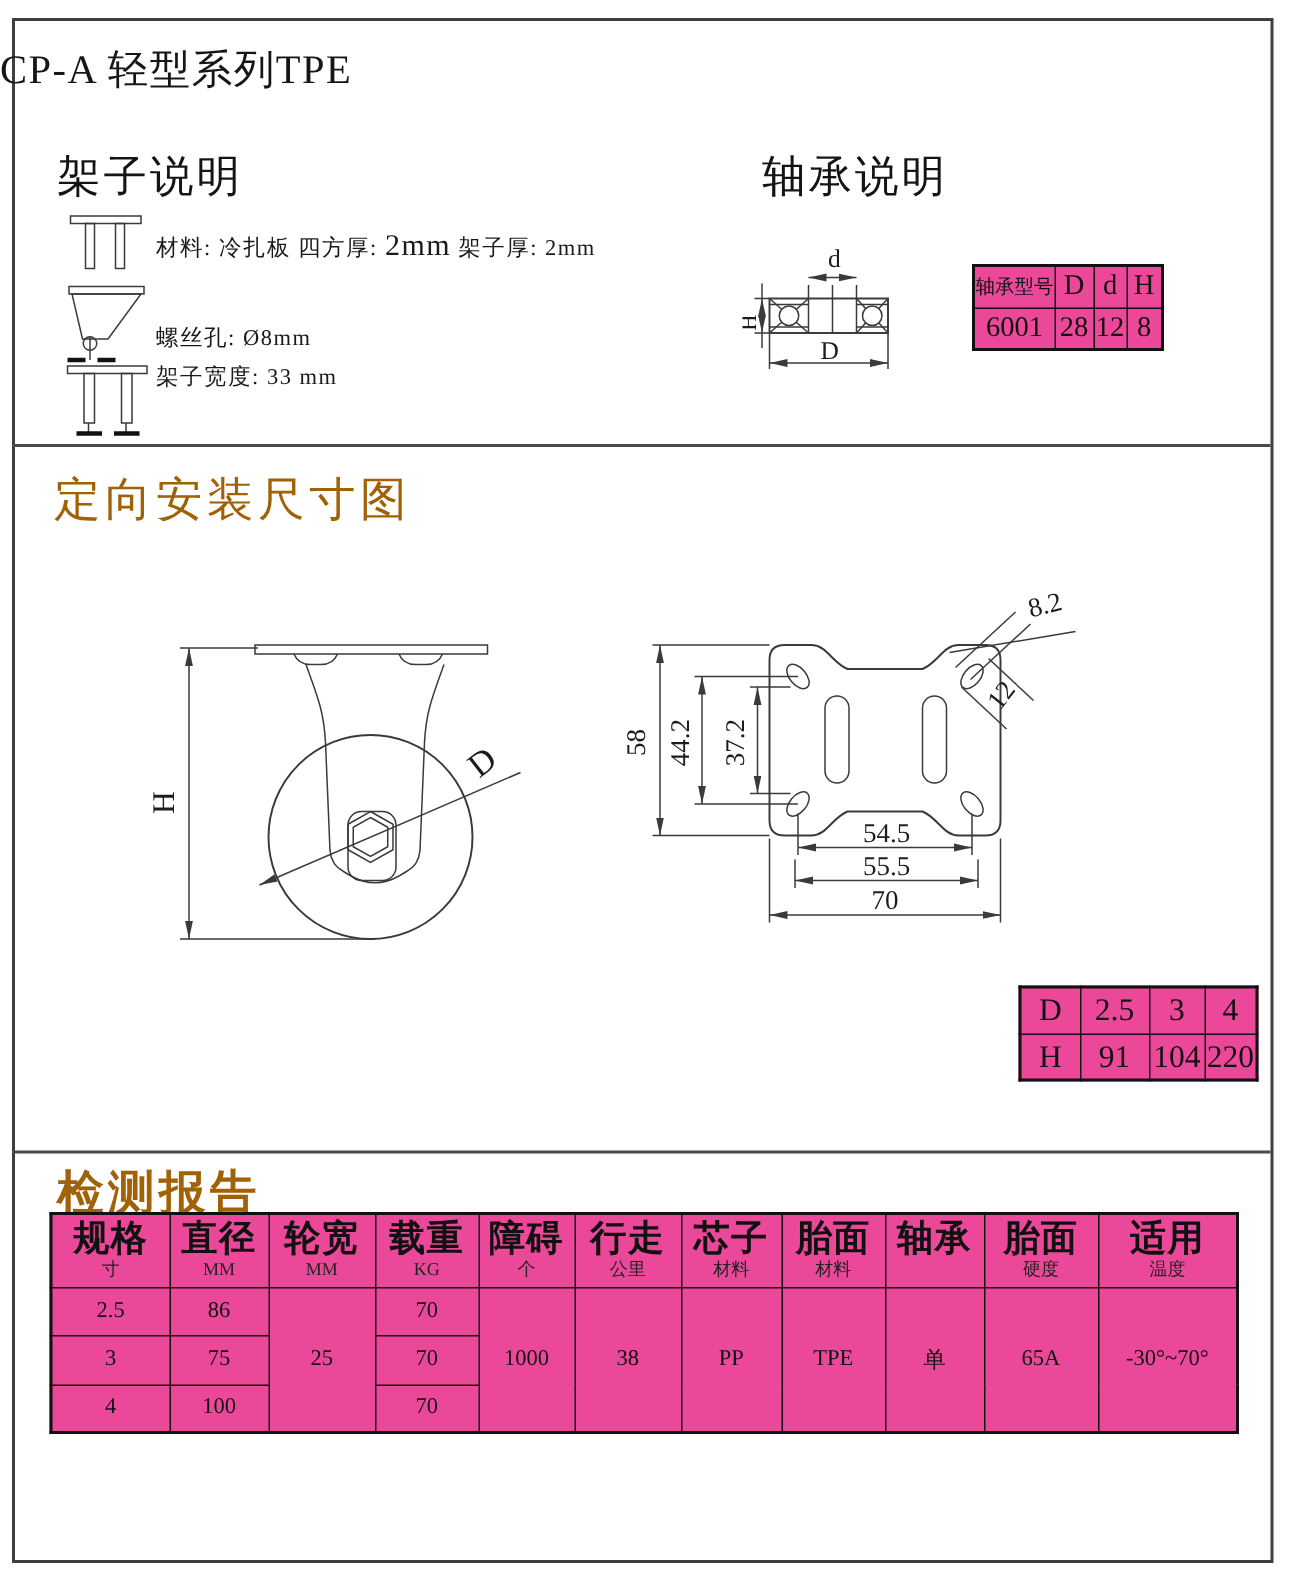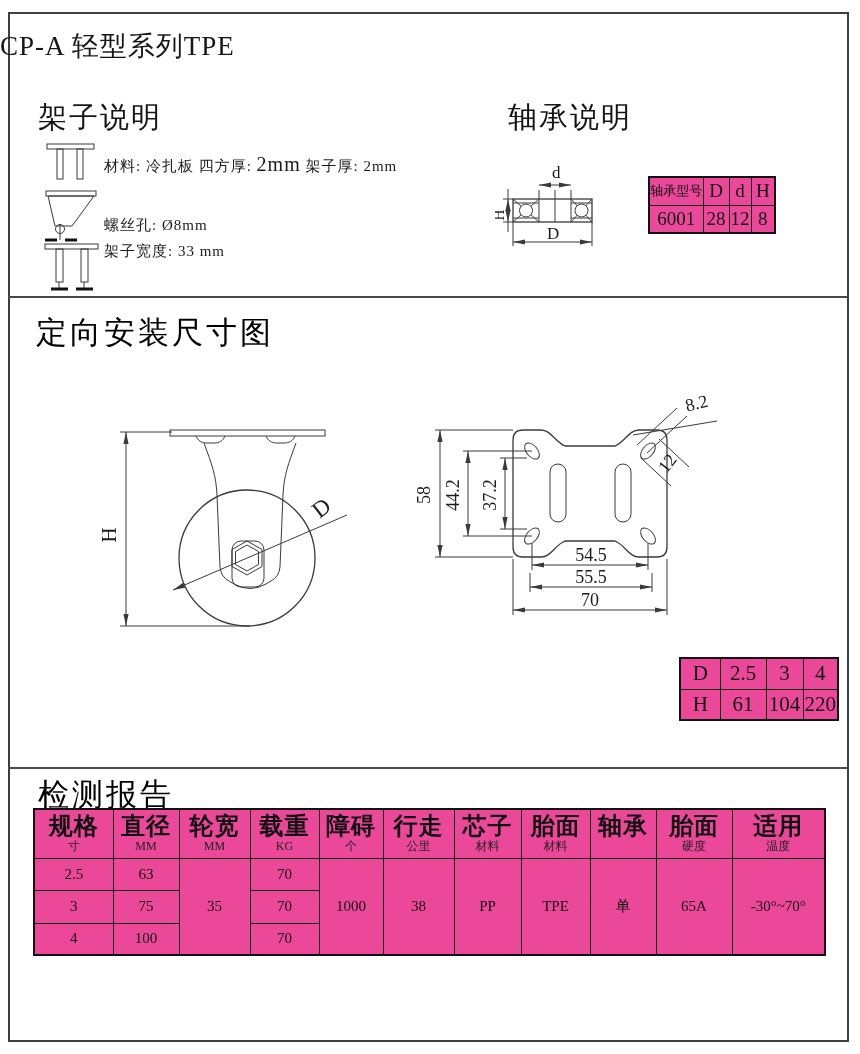--- a/index.html
+++ b/index.html
@@ -1,21 +1,21 @@
 <!DOCTYPE html>
 <html><head>
 <meta charset="utf-8">
 <style>
   html,body{margin:0;padding:0;background:#fff;}
   body{width:860px;height:1054px;position:relative;font-family:"Liberation Serif",serif;color:#111;overflow:hidden;}
   .abs{position:absolute;}
   .page-border{left:8px;top:12px;width:837px;height:1026px;border:2px solid #3f3f3f;}
   .doc-title{left:0;top:28px;width:860px;text-align:left;font-size:27px;letter-spacing:1px;color:#161616;}
   .section-heading{font-size:29px;color:#141414;letter-spacing:2px;}
-  .big-heading{font-size:31px;color:#000000;letter-spacing:3px;}
+  .big-heading{font-size:31px;color:#a16207;letter-spacing:3px;}
   .frame-item-text{font-size:15px;color:#1a1a1a;letter-spacing:1px;white-space:nowrap;}
   .frame-item-text .em{font-size:20px;}
   .divider{left:8px;width:839px;height:2px;background:#4a4a4a;}
   svg{display:block;}
   svg .ln{stroke:#3a3a3a;stroke-width:1;fill:none;}
   svg .ln2{stroke:#3a3a3a;stroke-width:1.3;fill:none;}
   svg .dim{stroke:#3a3a3a;stroke-width:1;fill:none;}
   svg text{fill:#1c1c1c;font-family:"Liberation Serif",serif;}
   svg .thick{stroke:#111;stroke-width:3;}
   table{border-collapse:collapse;table-layout:fixed;background:#ec4899;}
@@ -237,30 +237,30 @@
     </colgroup>
   <tbody>
       <tr style="height:31px;">
     <td>D</td>
     <td>2.5</td>
     <td>3</td>
     <td>4</td>
   </tr>
   <tr style="height:31px;">
     <td>H</td>
-    <td>61</td>
+    <td>91</td>
     <td>104</td>
     <td>220</td>
   </tr>
 </tbody>
   </table>
 
 <div class="abs divider" style="top:767px;"></div>
 
-<div class="abs big-heading" style="left:38px;top:774px;">检测报告</div>
+<div class="abs big-heading" style="left:38px;top:774px;font-weight:bold;">检测报告</div>
 
 <table class="abs rtable" style="left:33px;top:808px;">
   <colgroup>
     <col style="width:79px">
       <col style="width:66px">
       <col style="width:71px">
       <col style="width:69px">
     <col style="width:64px">
       <col style="width:71px">
       <col style="width:67px">
@@ -311,22 +311,22 @@
           <div class="hmain">胎面</div>
           <div class="hsub">硬度</div>
         </th>
     <th>
           <div class="hmain">适用</div>
           <div class="hsub">温度</div>
         </th>
   </tr>
   <tr style="height:32px;">
     <td>2.5</td>
-    <td>63</td>
-    <td rowspan="3">35</td>
+    <td>86</td>
+    <td rowspan="3">25</td>
     <td>70</td>
     <td rowspan="3">1000</td>
     <td rowspan="3">38</td>
     <td rowspan="3">PP</td>
     <td rowspan="3">TPE</td>
     <td rowspan="3">单</td>
     <td rowspan="3">65A</td>
     <td rowspan="3">-30°~70°</td>
   </tr>
   <tr style="height:33px;">

